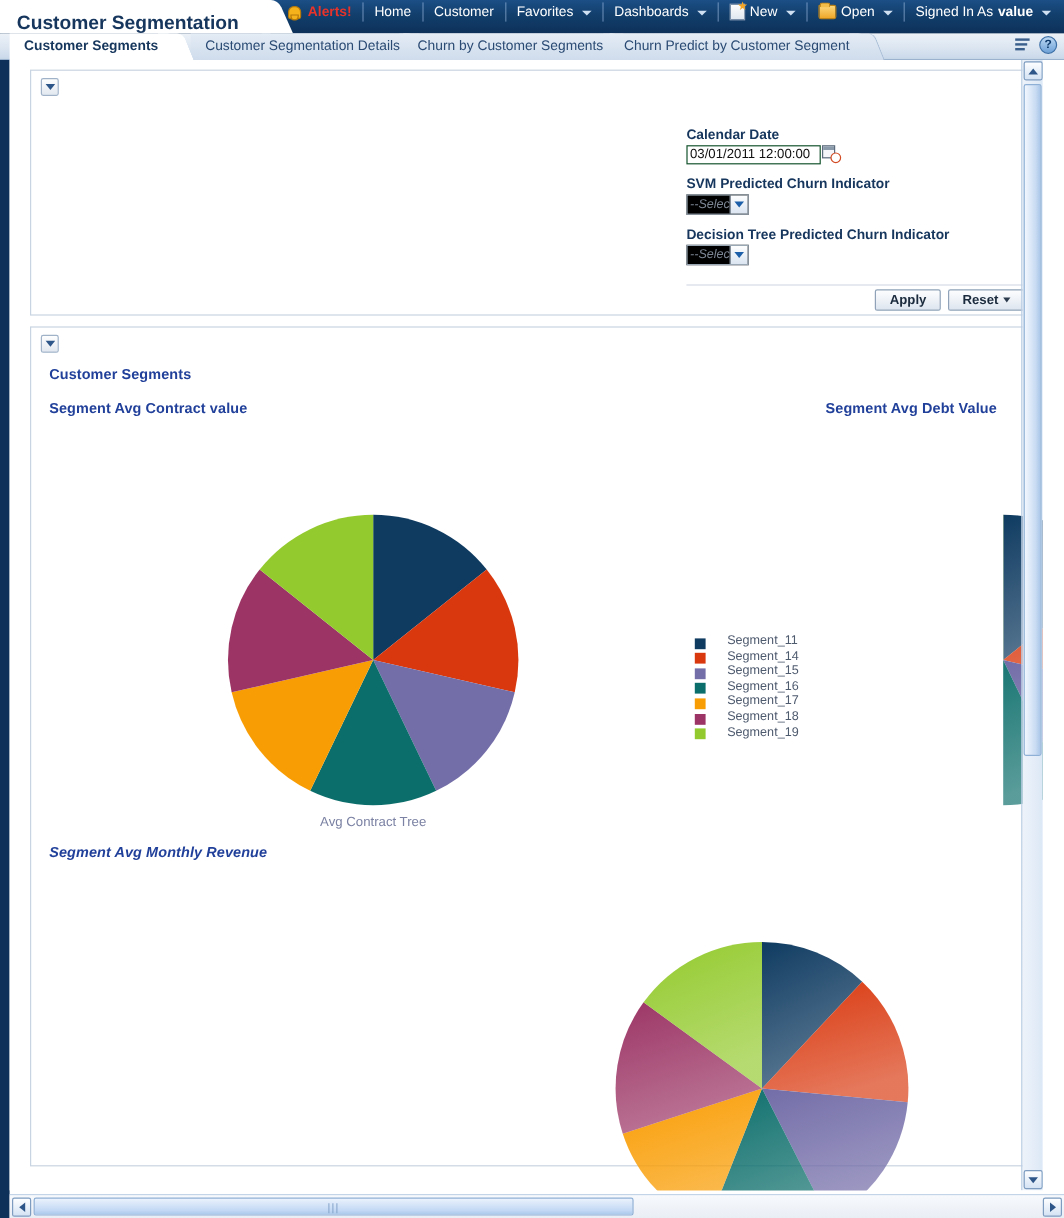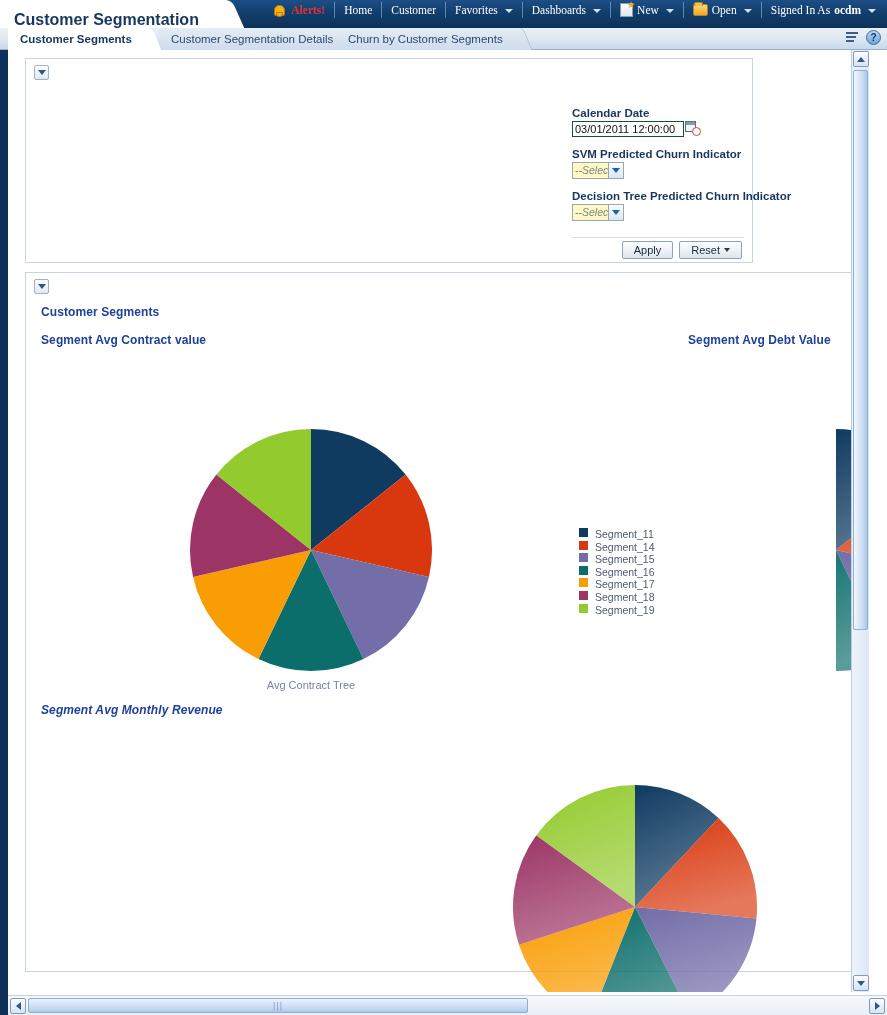--- a/index.html
+++ b/index.html
@@ -49,21 +49,20 @@
   }
   .dash-title-text { position: relative; z-index: 2; }
 
   .gh-right {
     position: absolute; right: 2px; top: 0;
     height: 20px;
     display: flex; align-items: center;
     color: #ffffff;
     font-size: 11.5px;
     white-space: nowrap;
-    font-family: Liberation Serif, serif;
   }
   .gh-item {
     display: flex; align-items: center; gap: 4px;
     padding: 0 9px;
     height: 28px;
     cursor: default;
     color: #ffffff;
   }
   .gh-sep {
     width: 1px; height: 16px;
@@ -265,21 +264,21 @@
     width: 15px; height: 15px;
     background: linear-gradient(to bottom,#fefefe,#e2e8f0);
     border: 1px solid #9fb2c8;
     border-radius: 2px;
     display: flex; align-items: center; justify-content: center;
   }
 
   
   #prompt-section {
     left: 17px; top: 8px;
-    width: 728px; height: 205px; padding-left: 16px;
+    width: 840px; height: 205px; padding-left: 16px;
   }
   .prompt-fields {
     position: absolute; left: 546px; top: 48px;
     width: 280px;
   }
   .pf-label {
     color: #17365d; font-weight: bold; font-size: 11.5px;
     margin-bottom: 2px;
   }
   .pf-row { margin-bottom: 11px; }
@@ -310,21 +309,21 @@
   .ico-calclock .clk {
     position: absolute; right: 0; bottom: 0;
     width: 9px; height: 9px; border-radius: 50%;
     border: 1.5px solid #d24a22;
     background: #fff;
   }
   .sel-box {
     display: inline-flex; align-items: stretch;
     height: 17px;
     border: 1px solid #9aa7b5;
-    background: #fef9c3;
+    background: #000000;
     width: 52px;
   }
   .sel-box .val {
     flex: 1;
     font-size: 10.5px; font-style: italic; color: #7b8593;
     padding: 0 2px; line-height: 15px; overflow: hidden; white-space: nowrap;
   }
   .sel-box .btn {
     width: 15px;
     background: linear-gradient(to bottom,#fdfefe,#dbe5f1);
@@ -343,20 +342,21 @@
   }
   .btn-std {
     height: 18px;
     padding: 0 11px;
     display: flex; align-items: center; gap: 4px;
     background: linear-gradient(to bottom,#fcfdfe 0%,#eef2f7 50%,#dde5ef 100%);
     border: 1px solid #8fa2b8;
     border-radius: 2px;
     font-size: 11px;
     color: #1b2b3d;
+    font-weight: bold;
   }
   .tri.dnblk { border-left:3.5px solid transparent;border-right:3.5px solid transparent;border-top:4.5px solid #2b3b4d;}
 
   
   #report-section {
     left: 17px; top: 222px;
     width: 840px; height: 700px;
   }
   .rpt-title {
     position: absolute;
@@ -373,21 +373,21 @@
     color: #7b82a3; font-size: 11px;
     text-align: center;
   }
 
   .legend {
     position: absolute;
     font-size: 10.5px;
     color: #4e5a6e;
     line-height: 12.6px;
   }
-  .legend-row { display: flex; align-items: flex-start; gap: 7px; height: 12.6px; }
+  .legend-row { display: flex; align-items: flex-end; gap: 18px; height: 12.6px; }
   .legend-swatch { width: 9px; height: 9px; flex: 0 0 9px; }
 
   .pie-svg { position: absolute; }
 </style>
 </head>
 <body>
 
 <div id="app">
 
   <div class="global-header">
@@ -434,36 +434,39 @@
 
       <div class="gh-item">
         <span class="ico-folder"></span>
         <span>Open</span>
         <span class="caret-dn"></span>
       </div>
       <div class="gh-sep"></div>
 
       <div class="gh-item">
         <span>Signed In As</span>
-        <span class="user-name">ocdm</span>
+        <span class="user-name">value</span>
         <span class="caret-dn"></span>
       </div>
 
     </div>
   </div>
 
   <div class="tabstrip">
     <div class="ptab active" style="left:8px;">
         <span>Customer Segments</span>
       </div>
     <div class="ptab" style="left:159px;">
         <span>Customer Segmentation Details</span>
       </div>
     <div class="ptab" style="left:336px;">
         <span>Churn by Customer Segments</span>
+      </div>
+    <div class="ptab" style="left:508px;">
+        <span>Churn Predict by Customer Segment</span>
       </div>
 
     <div class="tabstrip-tools">
       <span class="ico-pagemenu">
           <i></i>
           <i></i>
           <i></i>
         </span>
       <span class="ico-help">
           <span>?</span>

